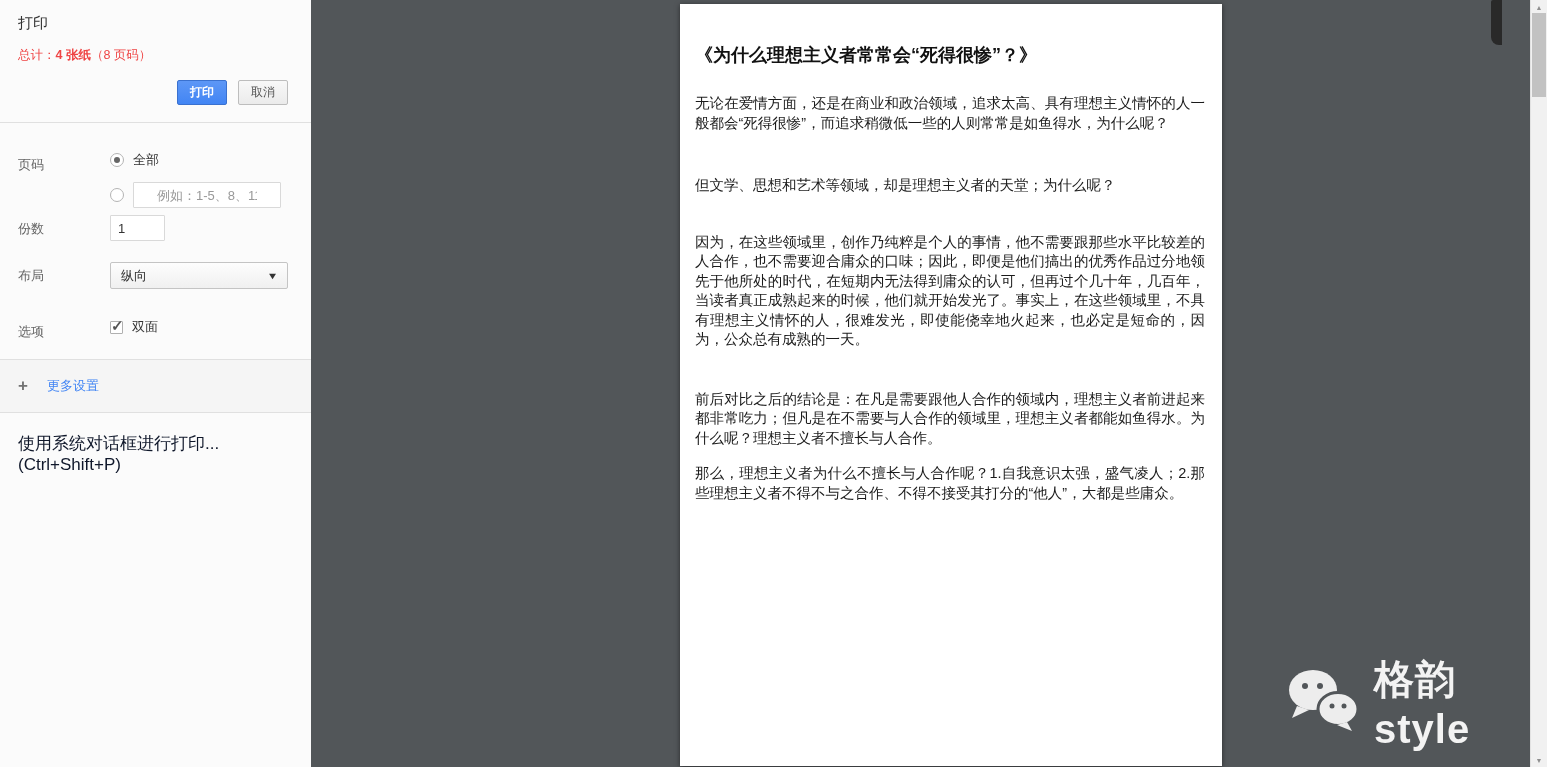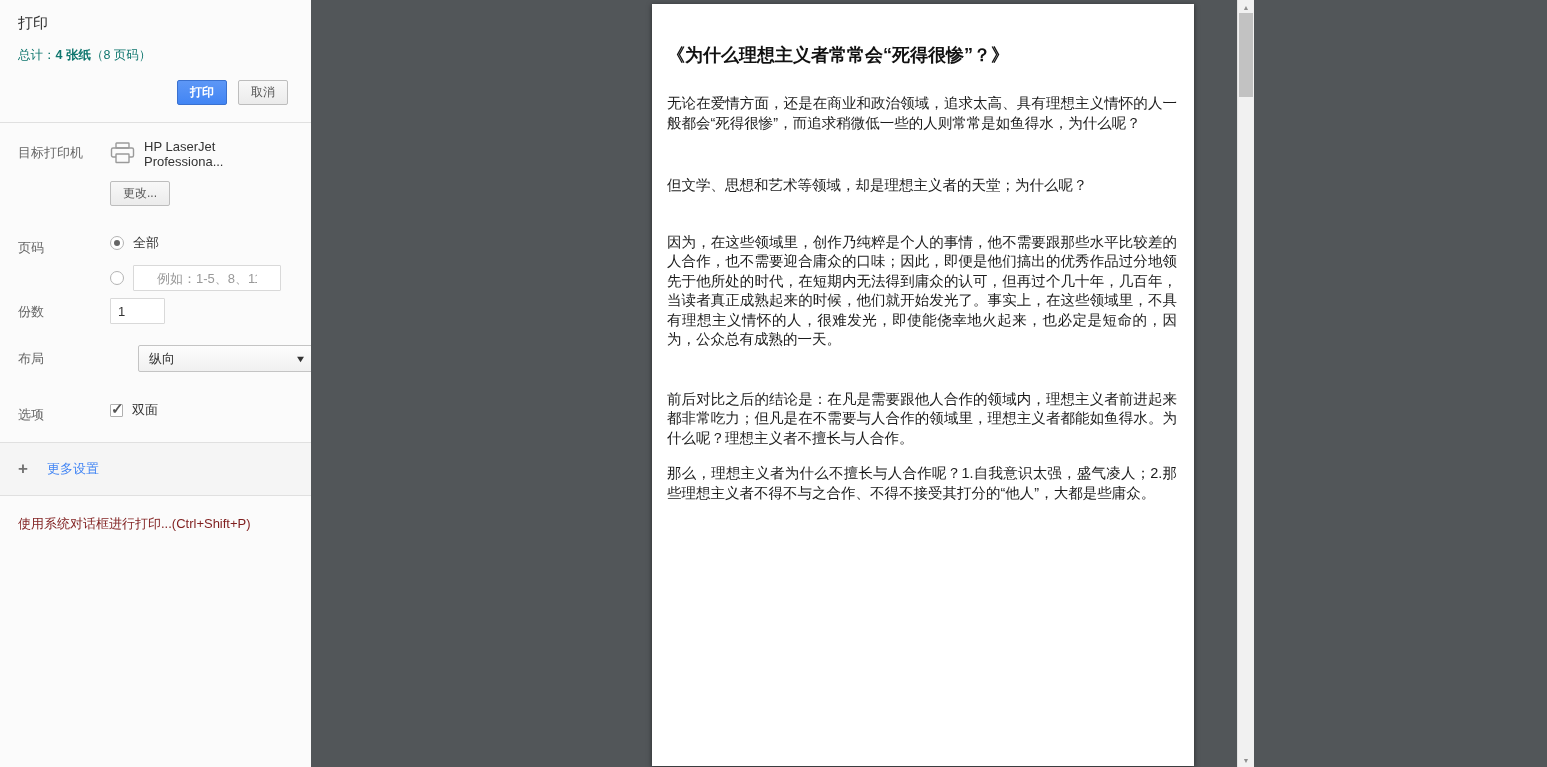--- a/index.html
+++ b/index.html
@@ -2,30 +2,30 @@
 <html><head>
 <meta charset="utf-8">
 <style>
   * { box-sizing: border-box; }
   html, body { margin: 0; padding: 0; }
   body {
     width: 1547px; height: 767px; overflow: hidden;
     font-family: "Liberation Sans", sans-serif;
     background: #525659;
   }
-  .app { display: flex; width: 1254px; height: 767px; }
+  .app { display: flex; width: 1547px; height: 767px; gap: 28px; }
 
   
   .sidebar {
     width: 311px; height: 100%; background: #fbfbfb;
     flex: none; font-size: 13px; color: #333;
   }
   .sb-top { padding: 14px 23px 0 18px; }
   .dialog-title { font-size: 15px; font-weight: normal; color: #333; margin: 0; }
-  .total-line { margin-top: 14px; font-size: 12.5px; color: #0f766e; }
+  .total-line { margin-top: 14px; font-size: 12.5px; color: #ef4444; }
   .total-line b { font-weight: bold; }
   .btn-row { margin-top: 16px; padding-bottom: 17px; display: flex; justify-content: flex-end; gap: 11px; }
   .btn {
     height: 25px; min-width: 47px; padding: 0 12px;
     font-family: "Liberation Sans", sans-serif; font-size: 12px;
     border-radius: 2px; cursor: pointer;
   }
   .btn-blue {
     background: linear-gradient(#5d97f6, #4285f4);
     border: 1px solid #3a71cf; color: #fff; font-weight: bold;
@@ -69,21 +69,21 @@
     width: 55px; height: 26px; border: 1px solid #d9d9d9; border-radius: 1px;
     padding: 0 7px; font-family: "Liberation Sans", sans-serif; font-size: 13px; color: #333;
     background: #fff;
   }
 
   .row-layout { margin-top: 21px; }
   .select-box {
     width: 178px; height: 27px; border: 1px solid #c4c4c4; border-radius: 2px;
     background: linear-gradient(#fdfdfd, #f0f0f0);
     display: flex; align-items: center; justify-content: space-between;
-    padding: 0 10px; cursor: pointer; margin-left: 28px;
+    padding: 0 10px; cursor: pointer;
   }
   .select-value { font-size: 13px; color: #333; }
   .select-arrow { font-size: 9px; color: #333; transform: scaleX(1.3); }
 
   .row-options { margin-top: 29px; padding-bottom: 18px; }
   .checkbox-line { display: flex; align-items: center; gap: 9px; }
   .checkbox {
     width: 13px; height: 13px; border: 1px solid #b0b0b0; border-radius: 1px;
     background: #fff; position: relative; flex: none;
   }
@@ -93,22 +93,22 @@
   }
 
   .more-row {
     height: 52px; background: #f5f5f5;
     display: flex; align-items: center; padding-left: 18px; cursor: pointer;
   }
   .plus-glyph { width: 29px; font-size: 17px; font-weight: bold; color: #737373; }
   .more-label { color: #4285f4; font-size: 13px; }
 
   .sys-link {
-    display: inline-block; margin: 19px 0 0 18px; color: #7f1d1d;
-    font-size: 13px; text-decoration: none; cursor: pointer;
+    display: inline-block; margin: 19px 0 0 18px; color: #0f172a;
+    font-size: 17px; text-decoration: none; cursor: pointer;
   }
 
   
   .preview { flex: 1; position: relative; background: #525659; overflow: hidden; }
   .page {
     position: absolute; left: 341px; top: 4px; width: 542px; height: 762px;
     background: #fff; box-shadow: 0 1px 5px rgba(0,0,0,0.5);
   }
   .page-inner { padding: 38px 17px 0 15px; }
   .doc-title {
@@ -175,36 +175,20 @@
       <div class="btn-row">
         <button class="btn btn-blue">打印</button>
         <button class="btn btn-gray">取消</button>
       </div>
     </div>
 
     <div class="divider"></div>
 
     <div class="settings">
 
-      <div class="srow row-dest">
-        <div class="srow-label">目标打印机</div>
-        <div class="srow-content">
-          <div class="printer-line">
-            <span>
-              <svg width="25" height="22" viewBox="0 0 25 22" fill="none" stroke="#9a9a9a" stroke-width="1.4">
-                <rect x="6" y="1" width="13" height="5" rx="0.5"></rect>
-                <rect x="1.5" y="6" width="22" height="9" rx="1.5"></rect>
-                <rect x="6" y="12" width="13" height="8.5" rx="0.5" fill="#fbfbfb"></rect>
-              </svg>
-            </span>
-            <span class="printer-name">HP LaserJet Professiona...</span>
-          </div>
-          <button class="btn btn-gray change-btn">更改...</button>
-        </div>
-      </div>
 
       <div class="srow row-pages">
         <div class="srow-label">页码</div>
         <div class="srow-content">
           <div class="radio-line">
             <span class="radio checked"></span>
             <span>全部</span>
           </div>
           <div class="radio-line">
             <span class="radio"></span>

